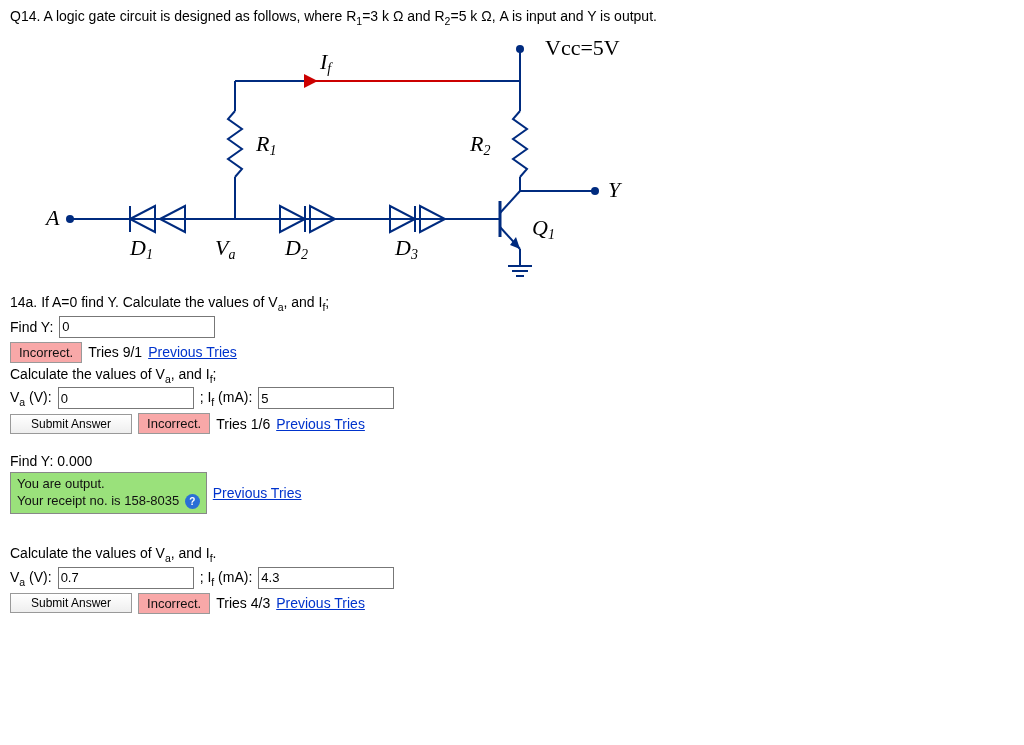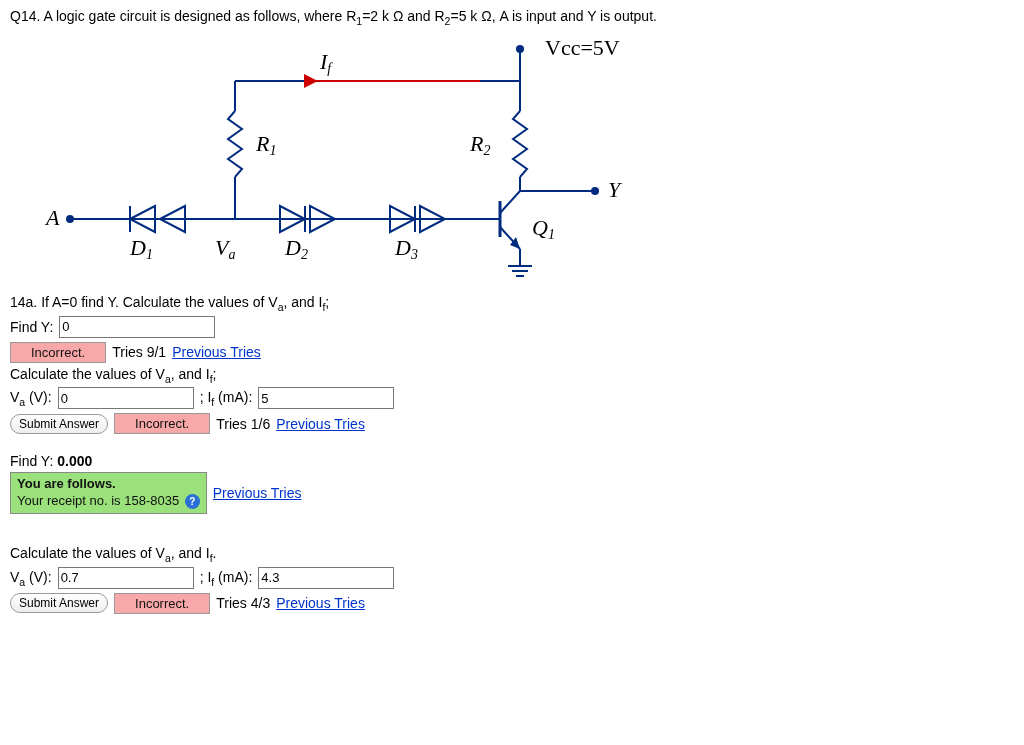--- a/index.html
+++ b/index.html
@@ -9,26 +9,26 @@
     margin: 0;
     padding: 8px 10px;
     background: #fff;
     width: 1004px;
   }
   .q-text { margin-bottom: 4px; }
   sub { font-size: 0.75em; vertical-align: sub; }
   .diagram-wrap { margin: 4px 0 10px 0; }
   .section { margin-top: 8px; }
   .line { margin: 2px 0; }
-  .bold { font-weight: bold; }
+  .bold { font-weight: normal; }
   .incorrect-box {
     display: inline-block;
     background: #f8a8a8;
     border: 1px solid #999;
-    padding: 2px 20px;
+    padding: 2px 8px;
     font-size: 13px;
     color: #111;
   }
   .correct-box {
     display: inline-block;
     background: #9ae17b;
     border: 1px solid #888;
     padding: 3px 6px;
     font-size: 13px;
     color: #111;
@@ -42,24 +42,24 @@
     border: 1px solid #777;
     height: 18px;
     box-sizing: content-box;
     background: #fff;
   }
   .inp-short { width: 130px; }
   .inp-med { width: 150px; }
   button.submit {
     font-family: Arial, Helvetica, sans-serif;
     font-size: 12px;
-    padding: 2px 8px;
+    padding: 2px 20px;
     border: 1px solid #999;
     background: linear-gradient(#fff,#eee);
-    border-radius: 10px;
+    border-radius: 0;
     cursor: pointer;
   }
   .row { display: flex; align-items: center; gap: 6px; flex-wrap: wrap; }
   .row > * { margin: 1px 0; }
   .help-badge {
     display: inline-flex;
     align-items: center;
     justify-content: center;
     width: 15px; height: 15px;
     border-radius: 50%;
@@ -68,21 +68,21 @@
     font-size: 10px;
     font-weight: bold;
     vertical-align: middle;
     margin-left: 2px;
   }
 </style>
 </head>
 <body>
 
 <div class="q-text">
-  <span>Q14. A logic gate circuit is designed as follows, where R</span><sub>1</sub><span>=2 k Ω and R</span><sub>2</sub><span>=5 k Ω, A is input and Y is output.</span>
+  <span>Q14. A logic gate circuit is designed as follows, where R</span><sub>1</sub><span>=3 k Ω and R</span><sub>2</sub><span>=5 k Ω, A is input and Y is output.</span>
 </div>
 
 <div class="diagram-wrap">
 <svg width="640" height="250" viewBox="0 0 640 250">
   <defs>
     <marker id="arrow" viewBox="0 0 10 10" refX="2" refY="5" markerWidth="7" markerHeight="7" orient="auto">
       <path d="M 10 0 L 0 5 L 10 10 z" fill="#c00"></path>
     </marker>
   </defs>
 
@@ -186,21 +186,21 @@
   </div>
 </div>
 
 <div class="section" style="margin-top:18px">
   <div class="line">
     <span>Find Y:</span>
     <span class="bold">0.000</span>
   </div>
   <div class="line row">
     <span class="correct-box">
-      <span class="bold">You are follows.</span><br>
+      <span class="bold">You are output.</span><br>
       <span>Your receipt no. is 158-8035</span>
       <span class="help-badge">?</span>
     </span>
     <span class="prev-link">Previous Tries</span>
   </div>
 
   <div class="line" style="margin-top:30px">
     <span>Calculate the values of V</span><sub>a</sub><span>, and I</span><sub>f</sub><span>.</span>
   </div>
   <div class="line row">

